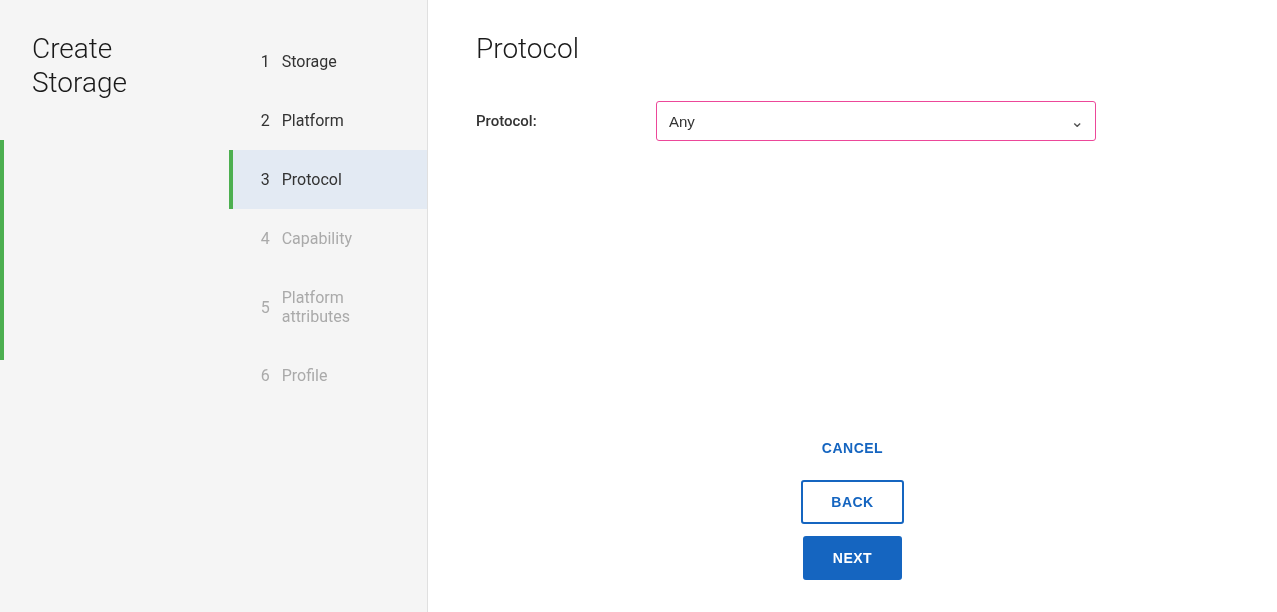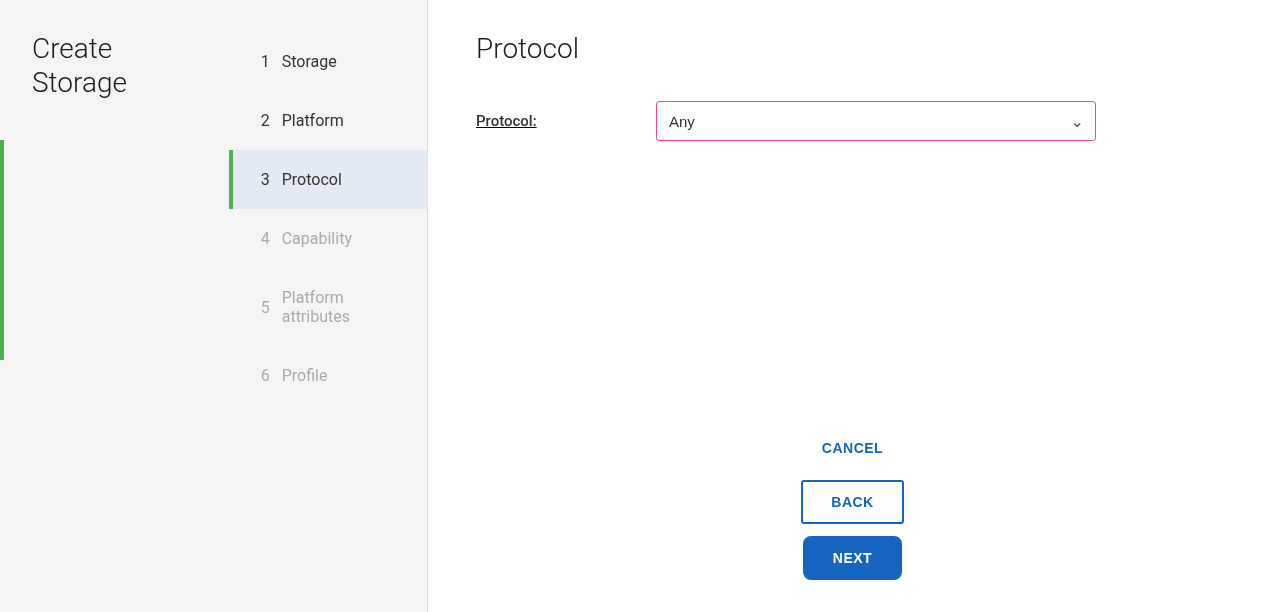--- a/index.html
+++ b/index.html
@@ -91,21 +91,20 @@
       font-size: 28px;
       font-weight: 300;
       color: #1a1a1a;
       margin-bottom: 36px;
     }
 
     .form-row {
       display: flex;
       align-items: center;
       margin-bottom: 24px;
-      text-decoration: underline;
     }
 
     .form-label {
       font-size: 15px;
       color: #333;
       font-weight: 500;
       min-width: 180px;
     }
 
     .form-select {
@@ -181,21 +180,21 @@
     .btn-next {
       background: #1565c0;
       border: 2px solid #1565c0;
       color: #fff;
       font-size: 14px;
       font-weight: 600;
       letter-spacing: 0.5px;
       cursor: pointer;
       padding: 12px 28px;
       text-transform: uppercase;
-      border-radius: 8px;
+      border-radius: 3px;
     }
 
     .left-green-bar {
       position: absolute;
       left: 0;
       top: 140px;
       width: 4px;
       background: #4caf50;
       height: 220px;
     }

